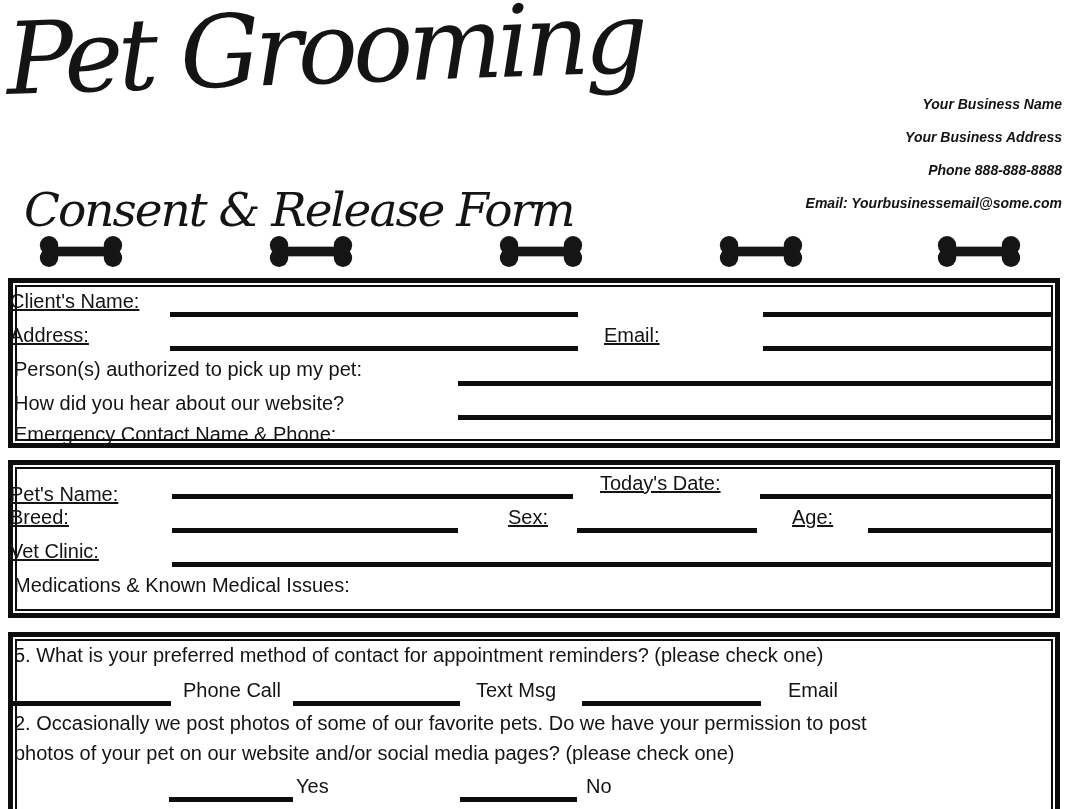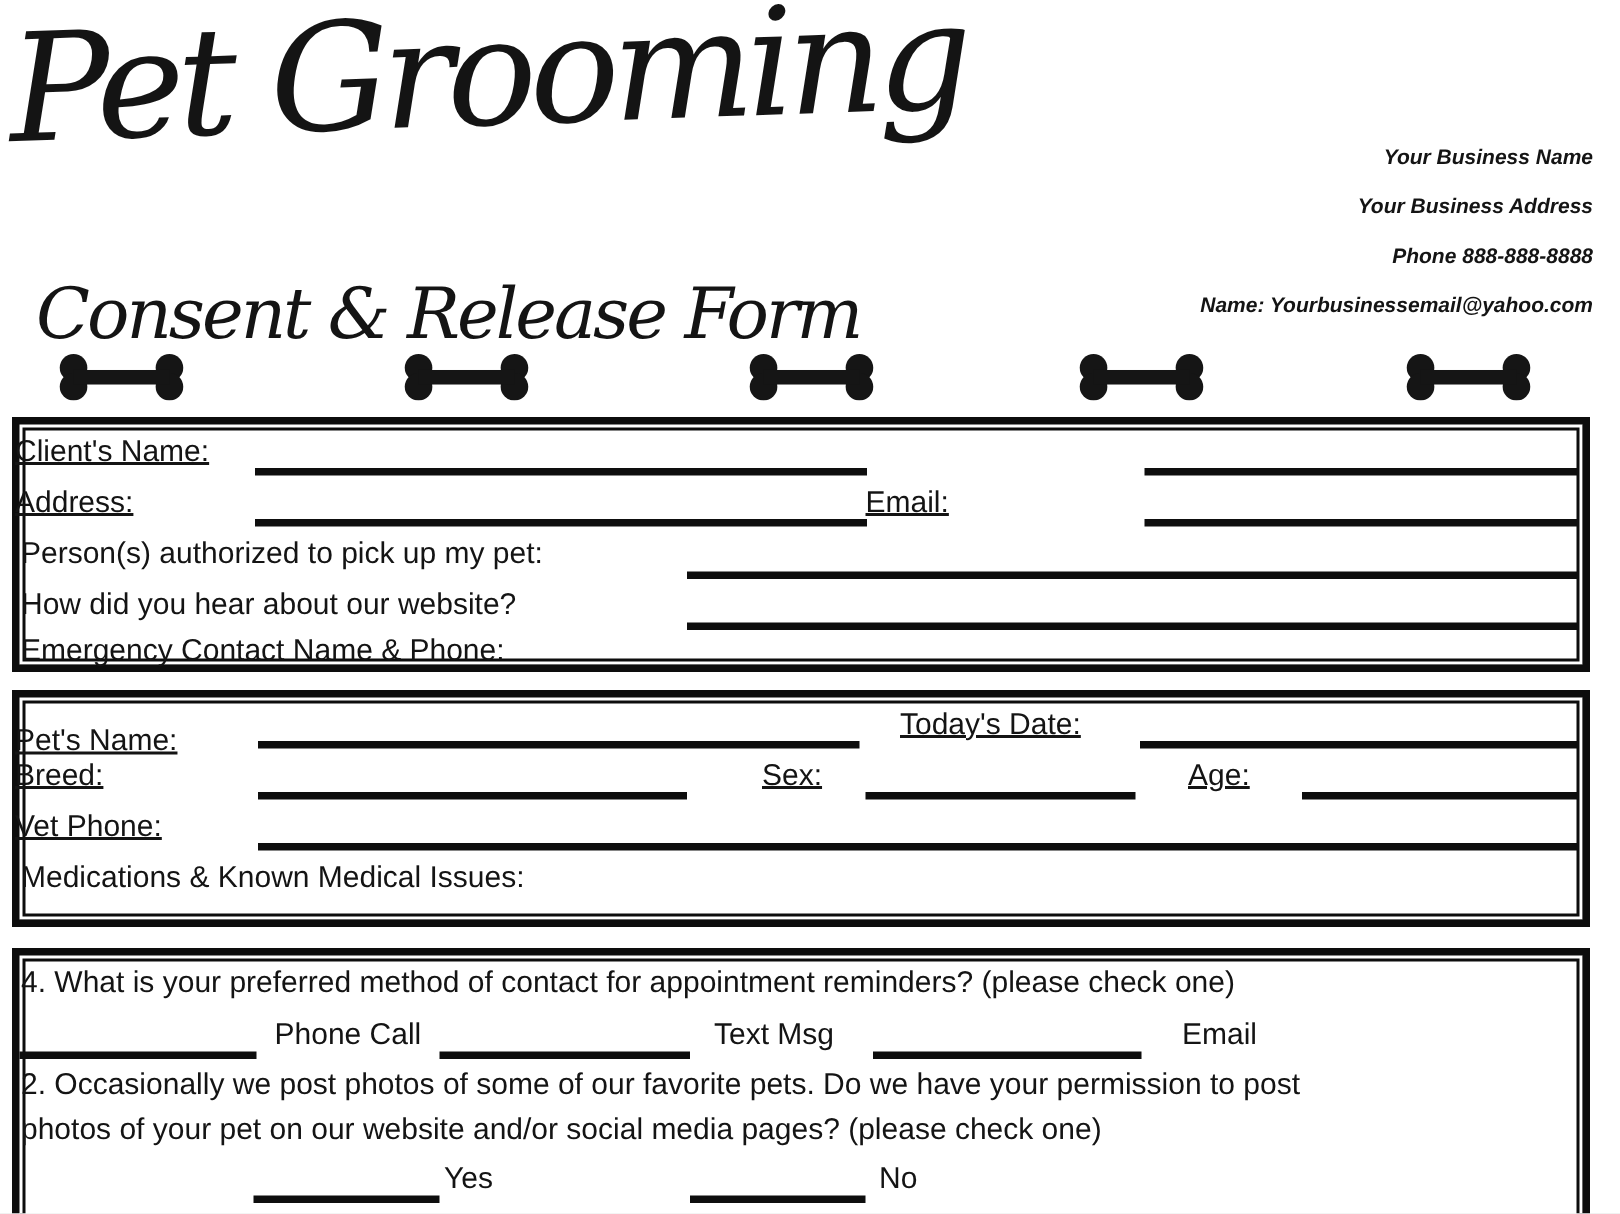--- a/index.html
+++ b/index.html
@@ -85,21 +85,21 @@
 
 <div class="page">
 
   <div class="title">Pet Grooming</div>
   <div class="subtitle">Consent &amp; Release Form</div>
 
   <div class="business">
     <div>Your Business Name</div>
     <div>Your Business Address</div>
     <div>Phone 888-888-8888</div>
-    <div>Name: Yourbusinessemail@yahoo.com</div>
+    <div>Email: Yourbusinessemail@some.com</div>
   </div>
 
   <span class="bone" style="left:36px">
       <svg viewBox="0 0 90 32">
         <g fill="#151515">
           <circle cx="12" cy="9.5" r="9.5"></circle>
           <circle cx="12" cy="22.5" r="9.5"></circle>
           <circle cx="78" cy="9.5" r="9.5"></circle>
           <circle cx="78" cy="22.5" r="9.5"></circle>
           <rect x="12" y="11" width="66" height="10"></rect>
@@ -151,21 +151,21 @@
       </svg>
     </span>
 
   <section class="box box1"></section>
   <span class="lbl r" style="left:10px;top:289px;width:152px">Client's Name:</span>
   <span class="bar" style="left:170px;top:312px;width:408px"></span>
   <span class="bar" style="left:763px;top:312px;width:289px"></span>
 
   <span class="lbl r" style="left:10px;top:323px;width:152px">Address:</span>
   <span class="bar" style="left:170px;top:346px;width:408px"></span>
-  <span class="lbl r" style="left:577px;top:323px;width:155px">Email:</span>
+  <span class="lbl r" style="left:604px;top:323px;width:155px">Email:</span>
   <span class="bar" style="left:763px;top:346px;width:289px"></span>
 
   <span class="lbl" style="left:14px;top:357px">Person(s) authorized to pick up my pet:</span>
   <span class="bar" style="left:458px;top:381px;width:594px"></span>
 
   <span class="lbl" style="left:14px;top:391px">How did you hear about our website?</span>
   <span class="bar" style="left:458px;top:415px;width:594px"></span>
 
   <span class="lbl" style="left:14px;top:422px">Emergency Contact Name &amp; Phone:</span>
 
@@ -175,27 +175,27 @@
   <span class="lbl r" style="left:600px;top:471px;width:156px">Today's Date:</span>
   <span class="bar" style="left:760px;top:494px;width:292px"></span>
 
   <span class="lbl r" style="left:10px;top:505px;width:155px">Breed:</span>
   <span class="bar" style="left:172px;top:528px;width:286px"></span>
   <span class="lbl r" style="left:508px;top:505px;width:62px">Sex:</span>
   <span class="bar" style="left:577px;top:528px;width:180px"></span>
   <span class="lbl r" style="left:792px;top:505px;width:72px">Age:</span>
   <span class="bar" style="left:868px;top:528px;width:184px"></span>
 
-  <span class="lbl r" style="left:10px;top:539px;width:155px">Vet Phone:</span>
+  <span class="lbl r" style="left:10px;top:539px;width:155px">Vet Clinic:</span>
   <span class="bar" style="left:172px;top:562px;width:880px"></span>
 
   <span class="lbl" style="left:14px;top:573px">Medications &amp; Known Medical Issues:</span>
 
   <section class="box box3"></section>
-  <span class="lbl" style="left:14px;top:643px">4. What is your preferred method of contact for appointment reminders? (please check one)</span>
+  <span class="lbl" style="left:14px;top:643px">5. What is your preferred method of contact for appointment reminders? (please check one)</span>
 
   <span class="bar" style="left:13px;top:701px;width:158px"></span>
   <span class="lbl" style="left:183px;top:678px">Phone Call</span>
   <span class="bar" style="left:293px;top:701px;width:167px"></span>
   <span class="lbl" style="left:476px;top:678px">Text Msg</span>
   <span class="bar" style="left:582px;top:701px;width:179px"></span>
   <span class="lbl" style="left:788px;top:678px">Email</span>
 
   <span class="lbl" style="left:14px;top:711px">2. Occasionally we post photos of some of our favorite pets. Do we have your permission to post</span>
   <span class="lbl" style="left:14px;top:741px">photos of your pet on our website and/or social media pages? (please check one)</span>

